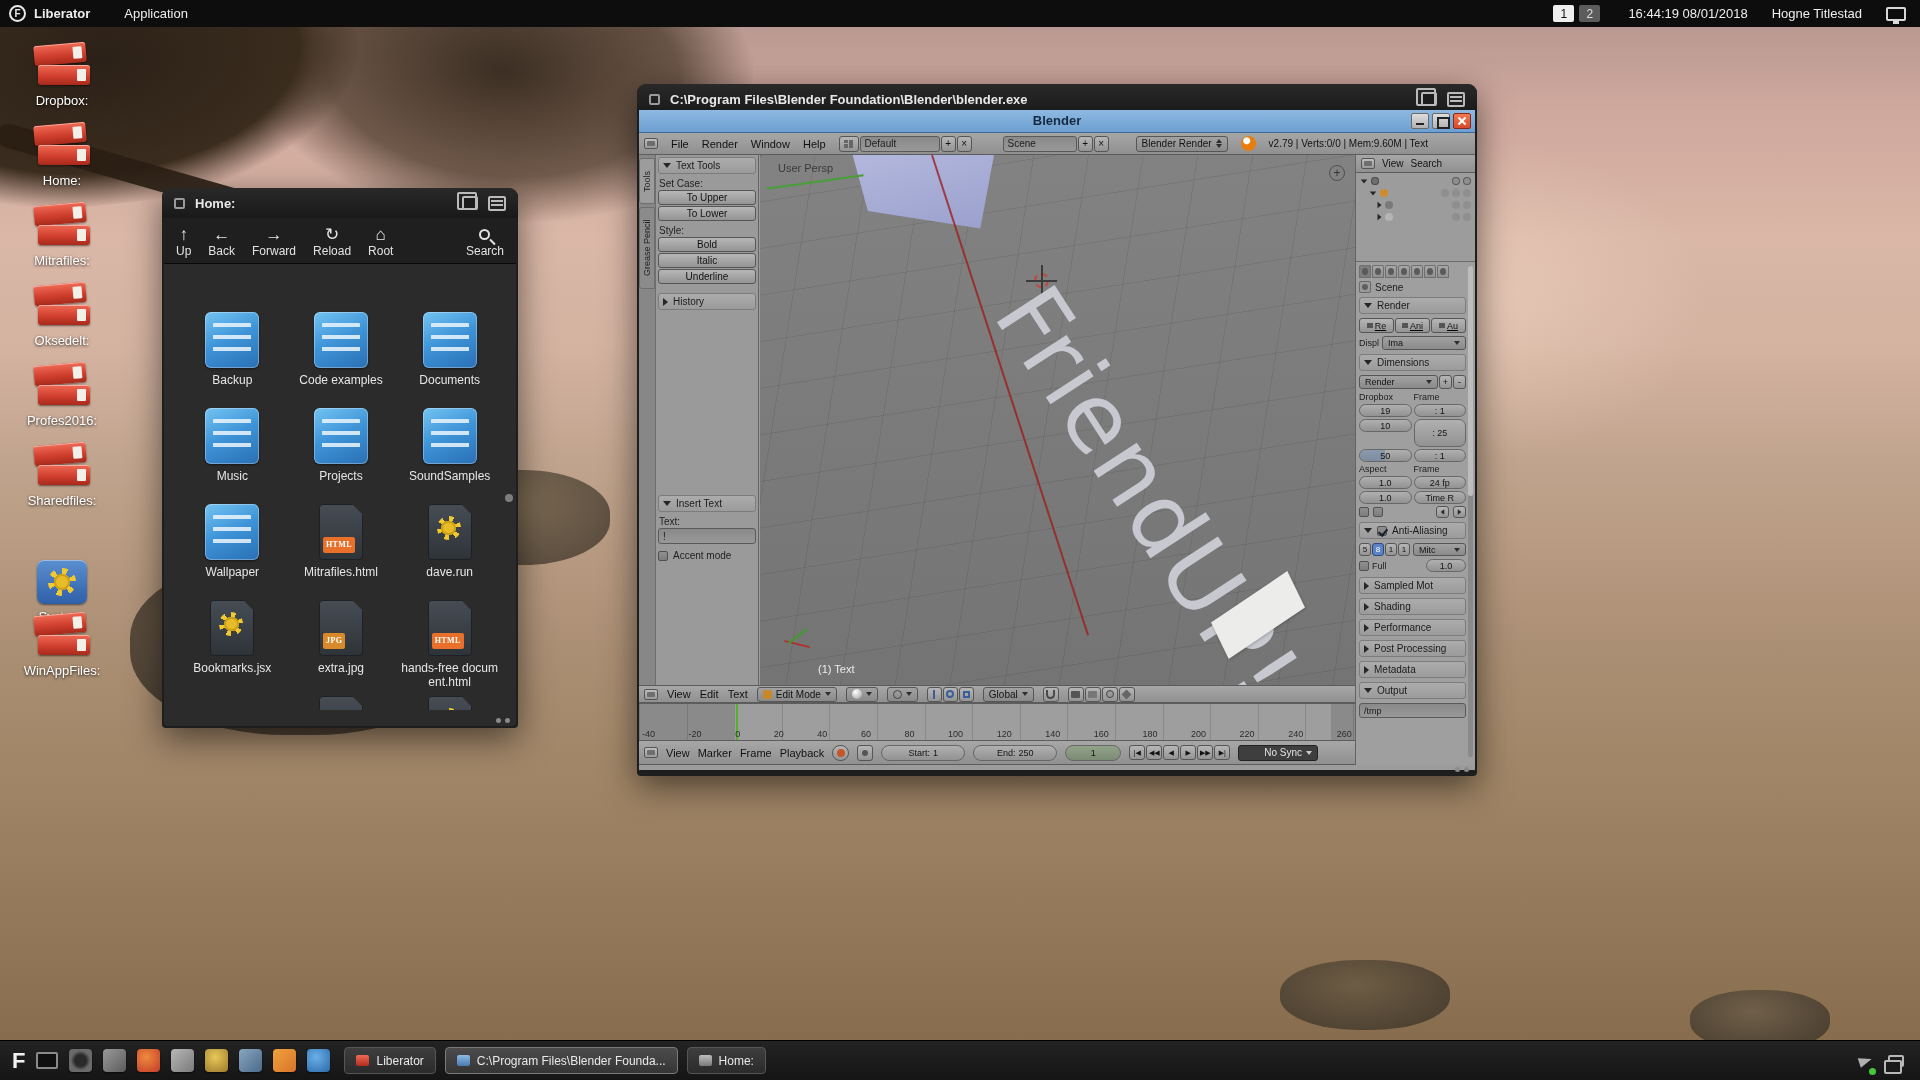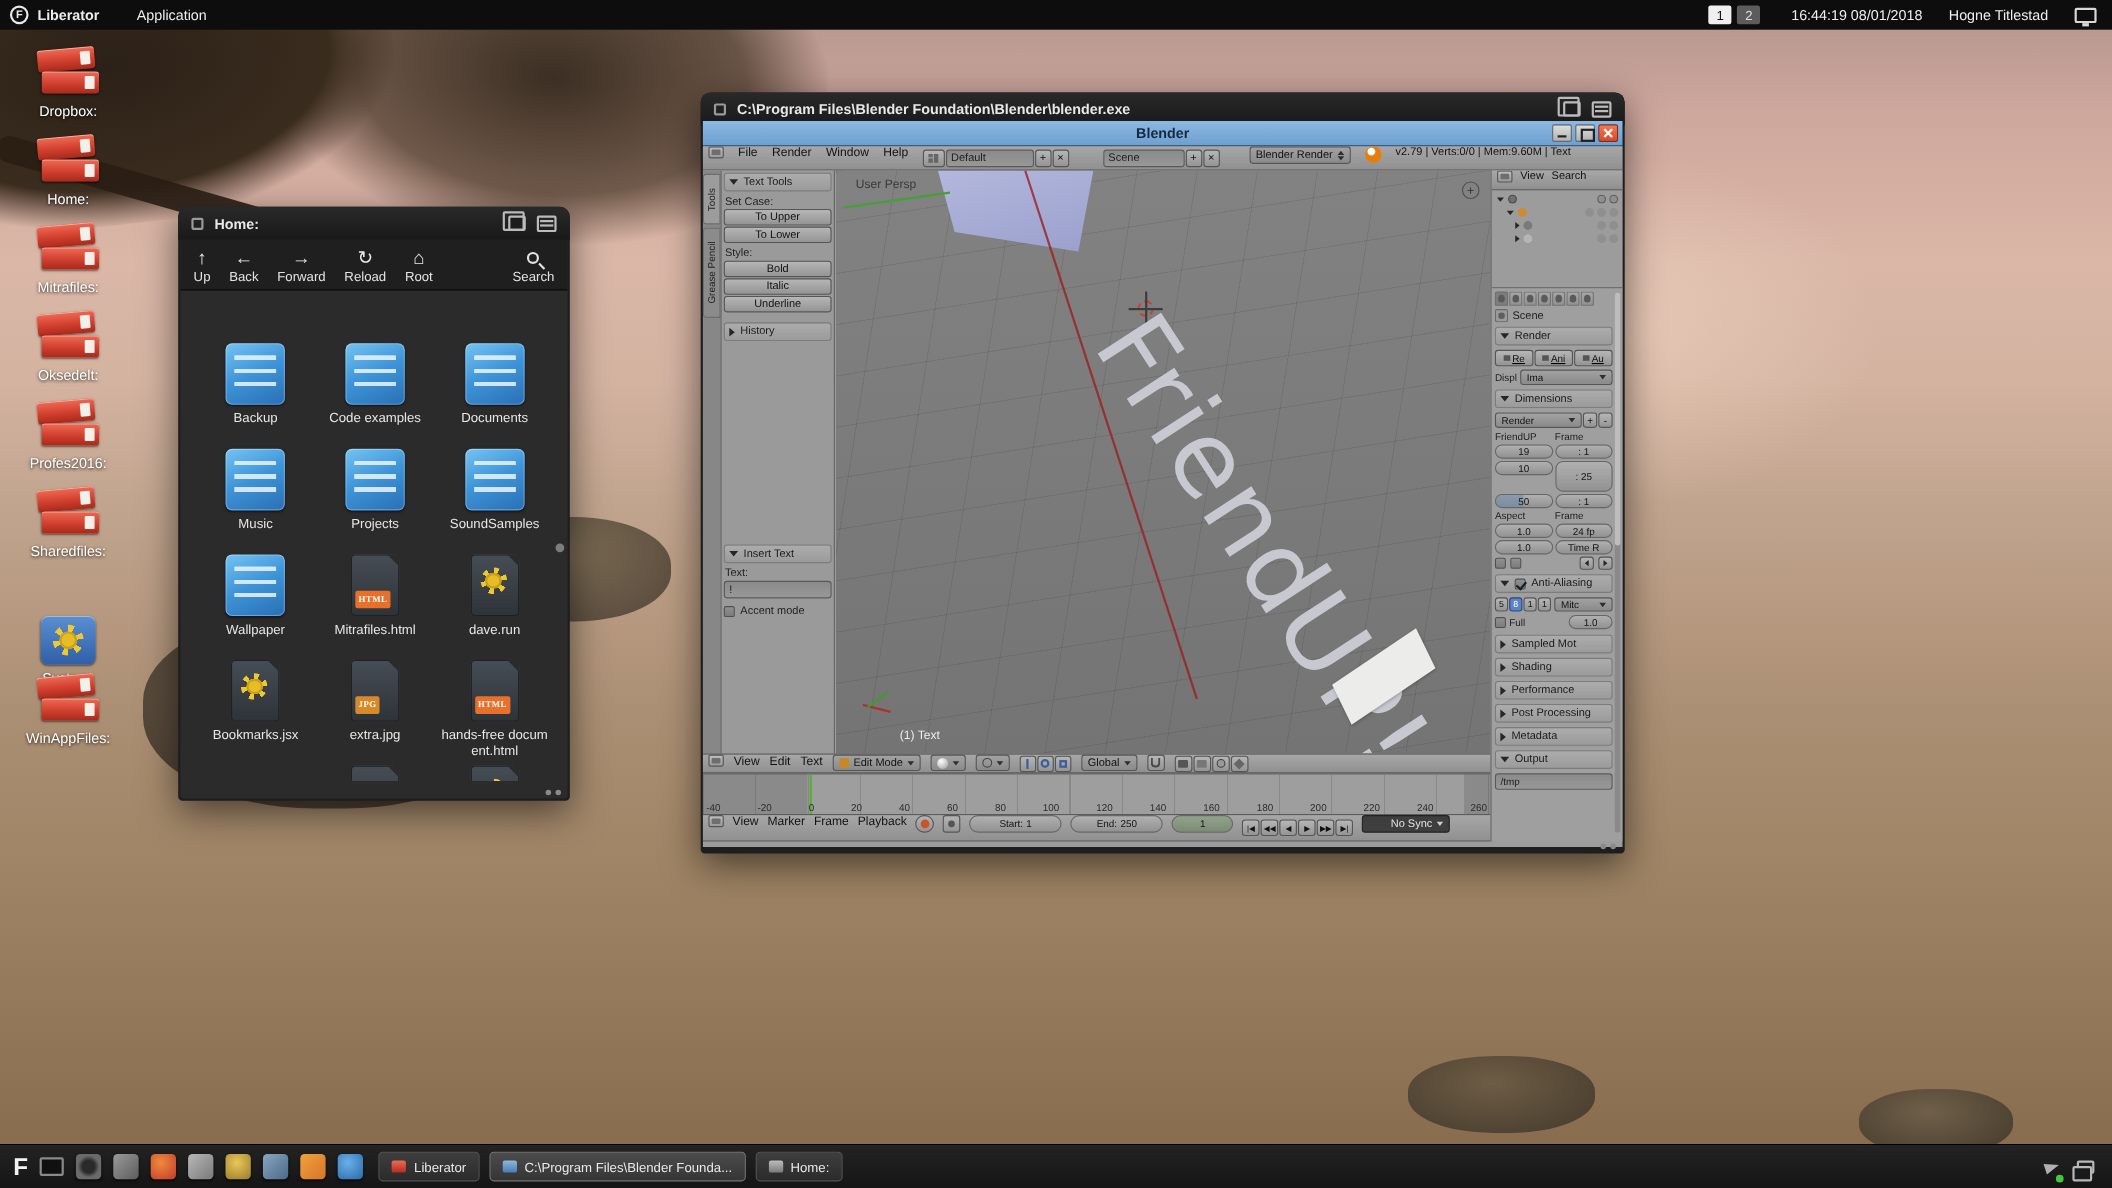--- a/index.html
+++ b/index.html
@@ -64,21 +64,21 @@
 .winebar .t { position:absolute; left:0; right:0; top:3px; text-align:center; font-size:13px; font-weight:bold; color:#152a40; }
 .winebtn { width:18px; height:16px; border:1px solid #6a6a6a; border-radius:2px; background:linear-gradient(#dedede,#b2b2b2); position:relative; }
 .winebtn.close { background:linear-gradient(#ef7a52,#d84a2c); border-color:#8a2a14; }
 .winebtn.min::after { content:""; position:absolute; left:4px; bottom:3px; width:8px; height:2px; background:#222;}
 .winebtn.max::after { content:""; position:absolute; left:4px; top:3px; width:9px; height:8px; border:2px solid #222; }
 .winebtn.close::before, .winebtn.close::after { content:""; position:absolute; left:3px; top:6px; width:10px; height:2px; background:#fff; }
 .winebtn.close::before { transform:rotate(45deg); }
 .winebtn.close::after { transform:rotate(-45deg); }
 
 
-.bheader { background:linear-gradient(#a7a7a7,#909090); border-bottom:1px solid #5c5c5c; display:flex; padding:0 5px; color:#121212; }
+.bheader { background:linear-gradient(#a7a7a7,#909090); border-bottom:1px solid #5c5c5c; display:flex; align-items:center; padding:0 5px; color:#121212; }
 .bmenu { font-size:11px; color:#121212; }
 .bbtn { background:linear-gradient(#b6b6b6,#949494); border:1px solid #565656; border-radius:3px; text-align:center; color:#121212; display:flex; align-items:center; justify-content:center; }
 .bfield { background:linear-gradient(#8a8a8a,#989898); border:1px solid #5a5a5a; border-radius:3px; color:#1d1d1d; display:flex; align-items:center; padding:0 4px; }
 .bdd { background:linear-gradient(#a2a2a2,#8a8a8a); border:1px solid #565656; border-radius:3px; display:flex; align-items:center; gap:4px; padding:0 5px; color:#121212; }
 .num { background:linear-gradient(#b0b0b0,#929292); border:1px solid #676767; border-radius:7px; font-size:9px; color:#141414; display:flex; align-items:center; justify-content:center; position:relative; overflow:hidden; }
 .caret { width:0; height:0; border-left:3px solid rgba(0,0,0,0); border-right:3px solid rgba(0,0,0,0); border-top:4px solid #2e2e2e; }
 .caret2 { display:flex; flex-direction:column; gap:1px; }
 .caret-up { width:0; height:0; border-left:3px solid rgba(0,0,0,0); border-right:3px solid rgba(0,0,0,0); border-bottom:4px solid #2e2e2e; }
 .tri-d { width:0; height:0; border-left:4px solid rgba(0,0,0,0); border-right:4px solid rgba(0,0,0,0); border-top:5px solid #262626; display:inline-block; flex:none; }
 .tri-r { width:0; height:0; border-top:4px solid rgba(0,0,0,0); border-bottom:4px solid rgba(0,0,0,0); border-left:5px solid #262626; display:inline-block; flex:none; }
@@ -664,21 +664,21 @@
                 <span class="caret" style="margin-left:auto;"></span>
               </div>
             <div class="bbtn" style="width:13px; height:14px; font-size:9px;">
                 <span>+</span>
               </div>
             <div class="bbtn" style="width:13px; height:14px; font-size:9px;">
                 <span>-</span>
               </div>
           </div>
           <div class="ngrid" style="margin-bottom:0;">
-            <span class="plabel">FriendUP</span>
+            <span class="plabel">Dropbox</span>
             <span class="plabel">Frame</span>
           </div>
           <div class="ngrid">
             <div class="num" style="height:13px;">
                 <span>19</span>
               </div>
             <div class="num" style="height:13px;">
                 <span>: 1</span>
               </div>
             <div class="num" style="height:13px;">

